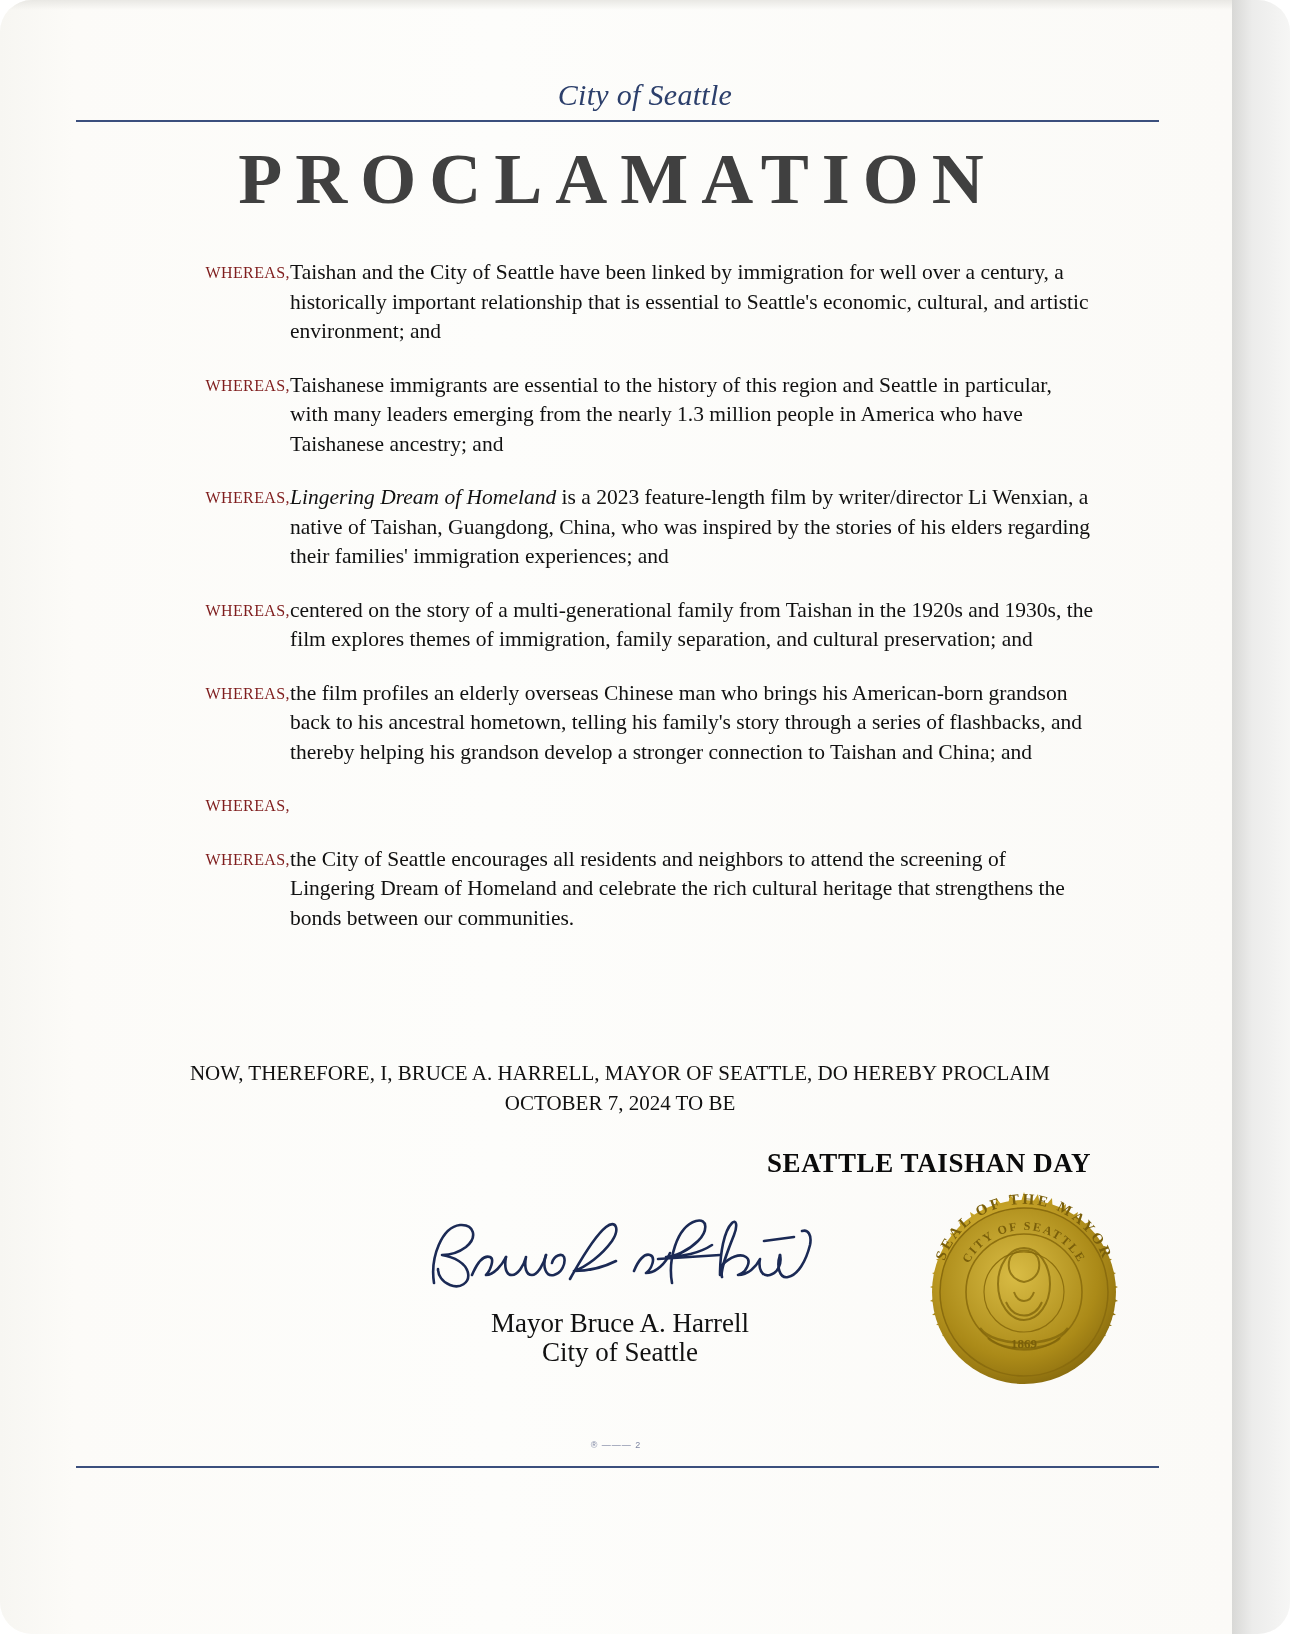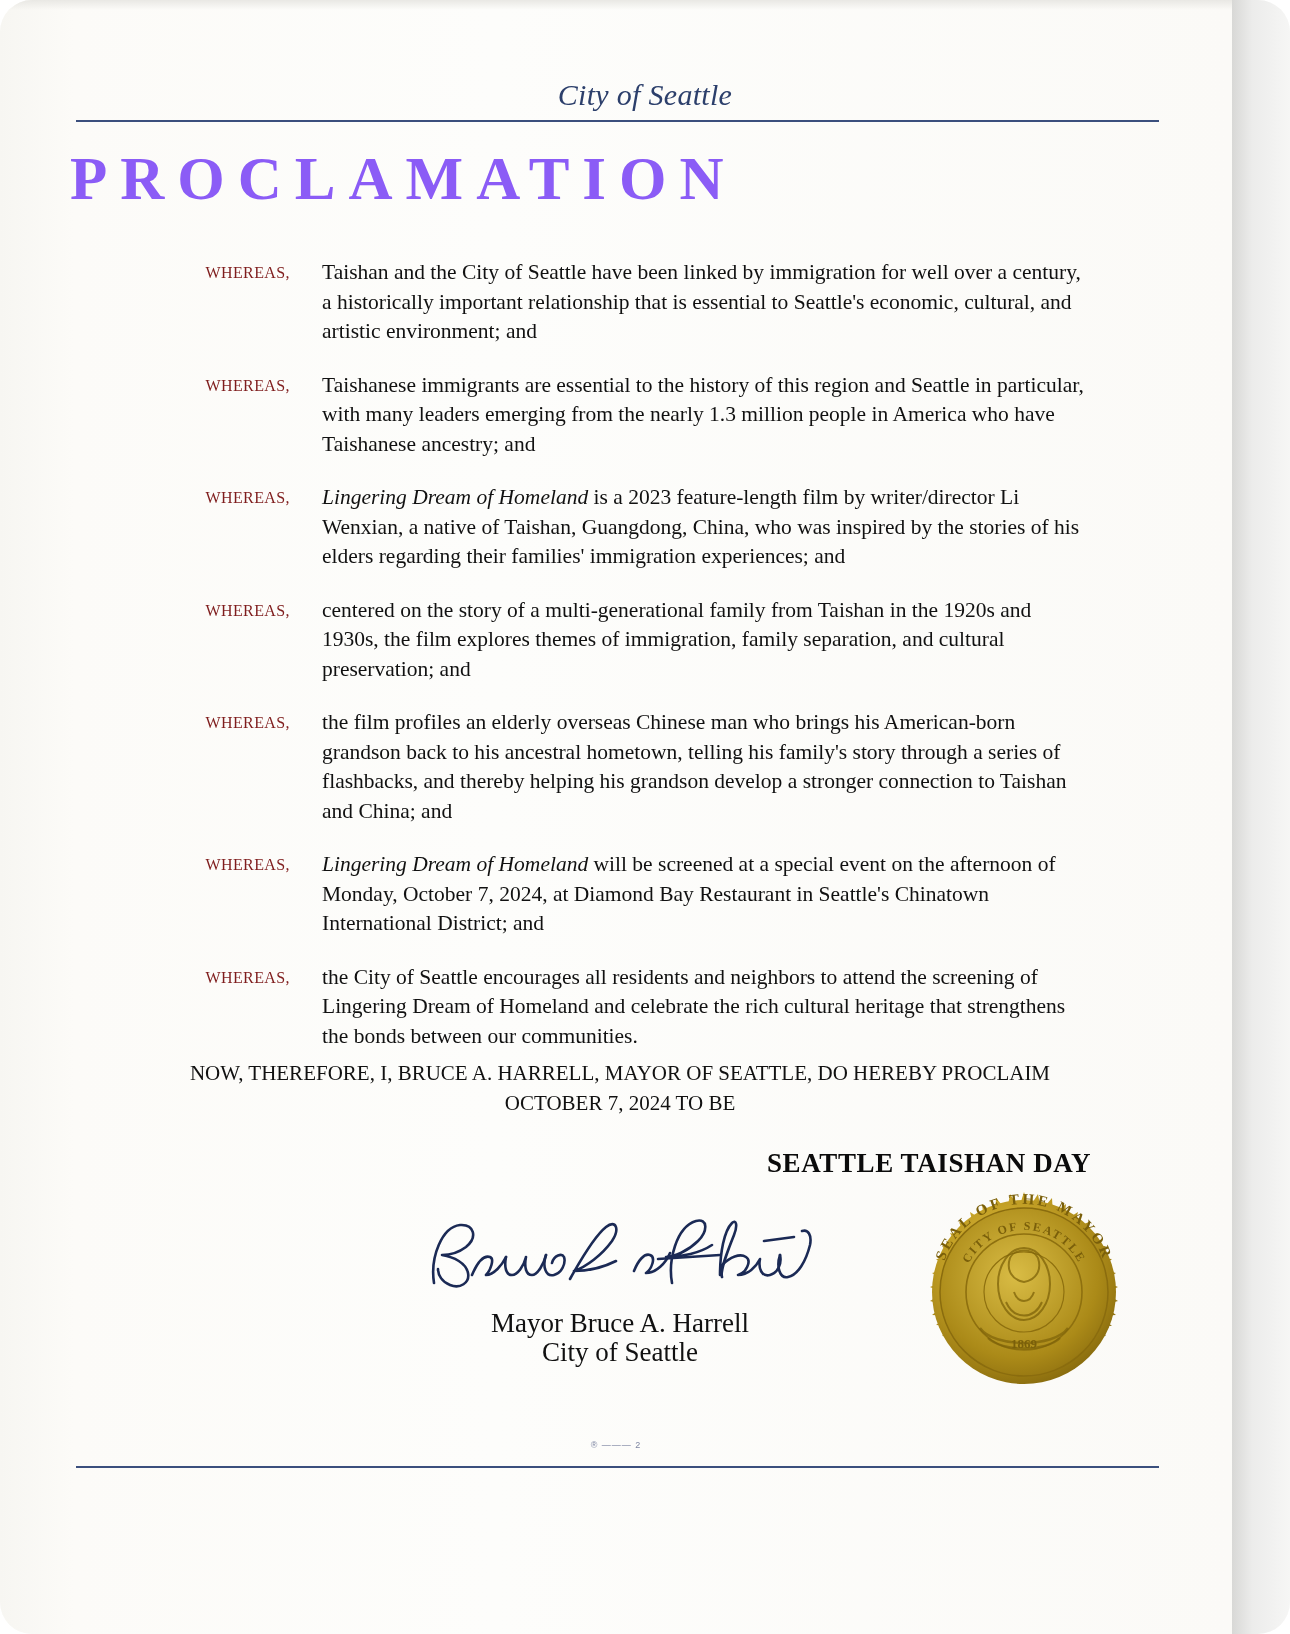--- a/index.html
+++ b/index.html
@@ -57,26 +57,27 @@
     width: 1083px;
   }
   #rule-top { top: 120px; }
   #rule-bottom { top: 1466px; height: 2px; background: #3b4f7d; }
 
   .title {
     position: absolute;
     top: 131px;
     left: 70px;
     width: 1095px;
+    text-align: center;
     font-family: "Liberation Serif", serif;
     font-weight: bold;
-    font-size: 61px;
+    font-size: 72px;
     line-height: 96px;
     letter-spacing: 13px;
-    color: #8b5cf6;
+    color: #404040;
     white-space: nowrap;
   }
 
   #clauses {
     position: absolute;
     top: 258px;
     left: 148px;
     width: 945px;
   }
   .clause {
@@ -90,21 +91,20 @@
     letter-spacing: 0.4px;
     color: #7f1d1d;
     text-align: right;
   }
   .clause-body {
     flex: 1 1 auto;
     font-size: 21.5px;
     line-height: 29.5px;
     text-align: left;
     color: #111;
-    margin-left: 32px;
   }
   .clause-body i { }
 
   #now-therefore {
     position: absolute;
     top: 1058px;
     left: 150px;
     width: 940px;
     text-align: center;
     font-size: 21px;
@@ -194,21 +194,20 @@
       <div class="clause-body">centered on the story of a multi-generational family from Taishan in the 1920s and 1930s, the film explores themes of immigration, family separation, and cultural preservation; and</div>
     </div>
 
     <div class="clause">
       <div class="clause-label">WHEREAS,</div>
       <div class="clause-body">the film profiles an elderly overseas Chinese man who brings his American-born grandson back to his ancestral hometown, telling his family's story through a series of flashbacks, and thereby helping his grandson develop a stronger connection to Taishan and China; and</div>
     </div>
 
     <div class="clause">
       <div class="clause-label">WHEREAS,</div>
-      <div class="clause-body"><i>Lingering Dream of Homeland</i><span> will be screened at a special event on the afternoon of Monday, October 7, 2024, at Diamond Bay Restaurant in Seattle's Chinatown International District; and</span></div>
     </div>
 
     <div class="clause">
       <div class="clause-label">WHEREAS,</div>
       <div class="clause-body">the City of Seattle encourages all residents and neighbors to attend the screening of Lingering Dream of Homeland and celebrate the rich cultural heritage that strengthens the bonds between our communities.</div>
     </div>
 
   </div>
 
   <div id="now-therefore">NOW, THEREFORE, I, BRUCE A. HARRELL, MAYOR OF SEATTLE, DO HEREBY PROCLAIM OCTOBER 7, 2024 TO BE</div>

